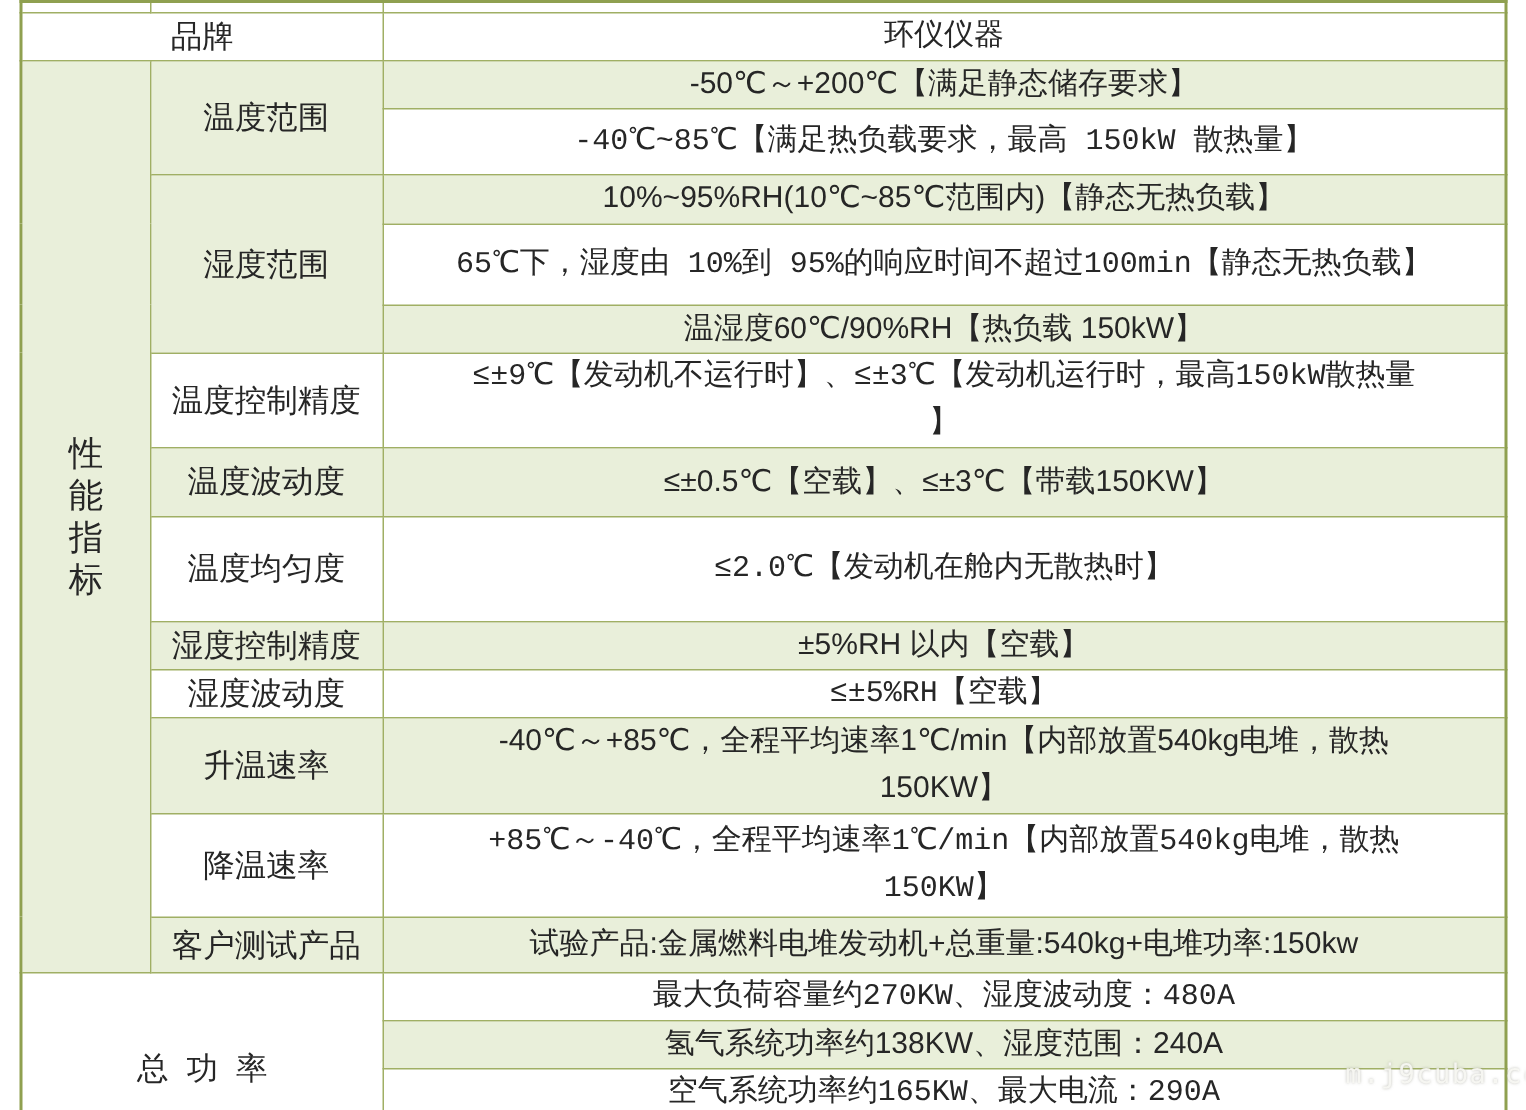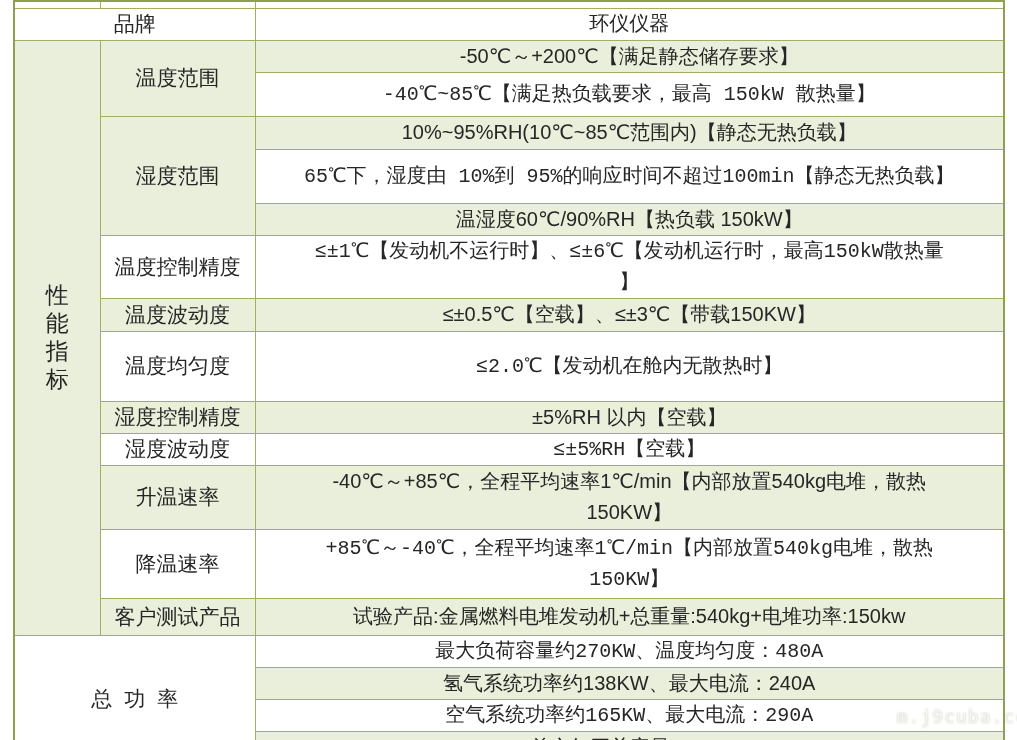--- a/index.html
+++ b/index.html
@@ -106,25 +106,25 @@
   </tr>
   <tr style="height:54px">
     <td class="w val">65℃下，湿度由 10%到 95%的响应时间不超过100min【静态无热负载】</td>
   </tr>
   <tr style="height:31px">
     <td class="g val">温湿度60℃/90%RH【热负载 150kW】</td>
   </tr>
 
   <tr style="height:63px">
     <td class="w lbl">温度控制精度</td>
-    <td class="w val">≤±1℃【发动机不运行时】、≤±6℃【发动机运行时，最高150kW散热量
+    <td class="w val">≤±9℃【发动机不运行时】、≤±3℃【发动机运行时，最高150kW散热量
 】</td>
   </tr>
 
-  <tr style="height:33px">
+  <tr style="height:46px">
     <td class="g lbl">温度波动度</td>
     <td class="g val">≤±0.5℃【空载】、≤±3℃【带载150KW】</td>
   </tr>
 
   <tr style="height:70px">
     <td class="w lbl">温度均匀度</td>
     <td class="w val">≤2.0℃【发动机在舱内无散热时】</td>
   </tr>
 
   <tr style="height:19px">
@@ -149,24 +149,24 @@
 150KW】</td>
   </tr>
 
   <tr style="height:37px">
     <td class="g lbl">客户测试产品</td>
     <td class="g val">试验产品:金属燃料电堆发动机+总重量:540kg+电堆功率:150kw</td>
   </tr>
 
   <tr style="height:30px">
     <td colspan="2" rowspan="4" class="w lbl total-power-cell">总功率</td>
-    <td class="w val">最大负荷容量约270KW、温度均匀度：480A</td>
+    <td class="w val">最大负荷容量约270KW、湿度波动度：480A</td>
   </tr>
   <tr style="height:30px">
-    <td class="g val">氢气系统功率约138KW、最大电流：240A</td>
+    <td class="g val">氢气系统功率约138KW、湿度范围：240A</td>
   </tr>
   <tr style="height:30px">
     <td class="w val">空气系统功率约165KW、最大电流：290A</td>
   </tr>
   <tr style="height:30px">
     <td class="g val">总空气开关容量1500A</td>
   </tr>
 </tbody>
   </table>
 

